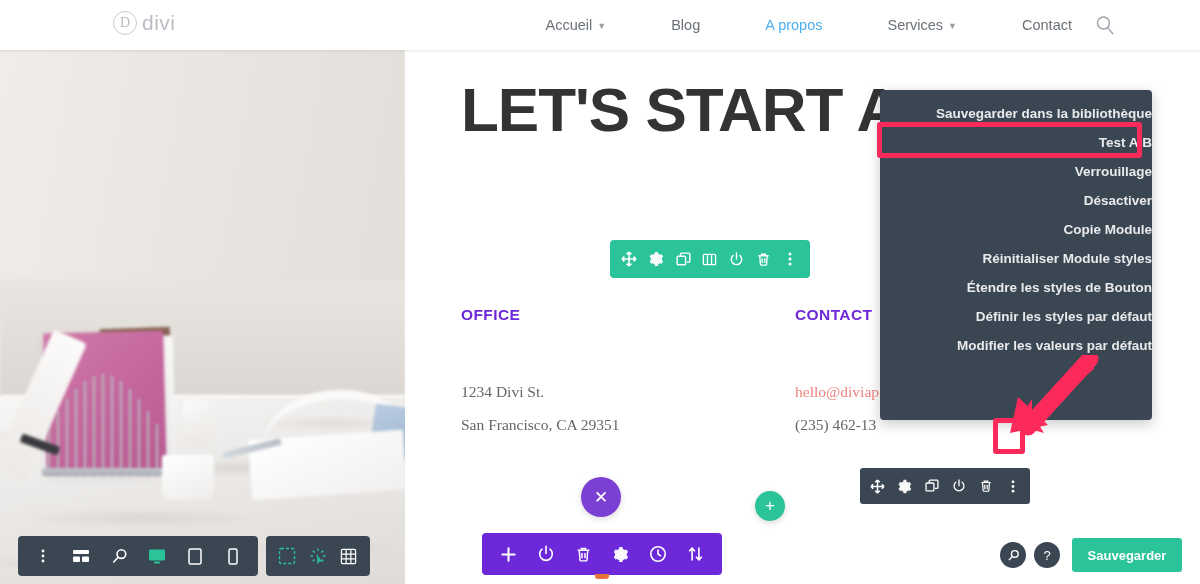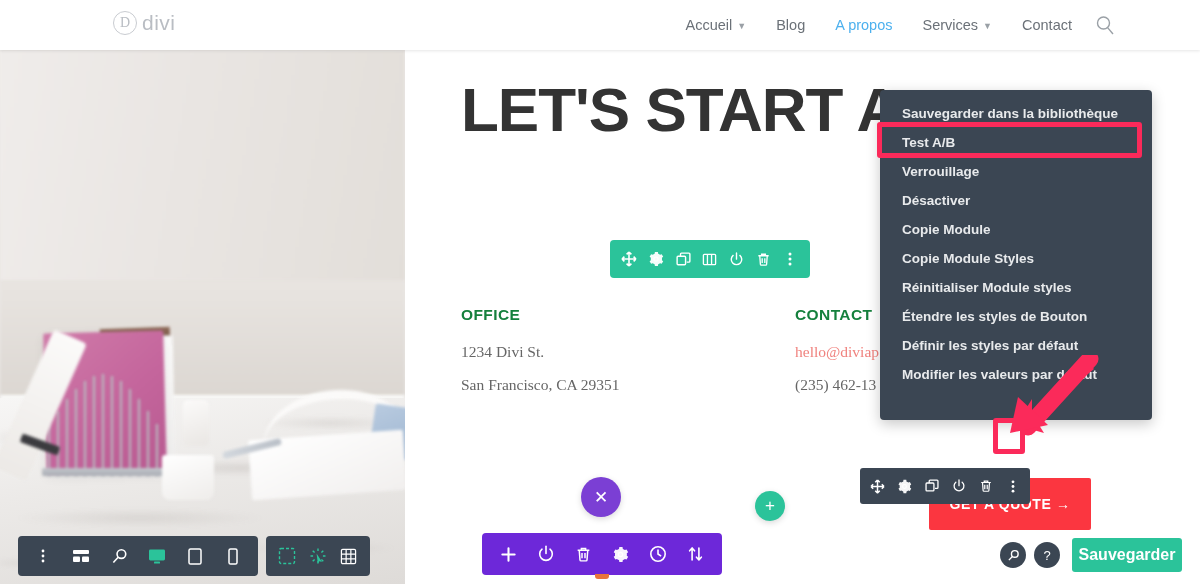--- a/index.html
+++ b/index.html
@@ -28,21 +28,21 @@
     font-family: "Liberation Serif", serif;
   }
   #logo .word { font-size: 21px; color: #b9bdc3; letter-spacing: .5px; }
 
   #main-nav {
     position: absolute; right: 128px; top: 0; height: 50px;
     display: flex; align-items: center; gap: 30px;
   }
   #main-nav .nav-item {
     font-size: 14.5px; color: #6b7178; display: flex; align-items: center; gap: 5px;
-    cursor: pointer; white-space: nowrap;
+    cursor: pointer; white-space: nowrap; margin-left: 35px;
   }
   #main-nav .nav-item.active { color: #4cb0ee; }
   .caret { font-size: 9px; color: #9aa0a6; position: relative; top: 1px; }
   #nav-search {
     position: absolute; right: 84px; top: 14px; width: 22px; height: 22px; cursor: pointer;
   }
 
   
   #hero-photo {
     position: absolute; left: 0; top: 50px; width: 405px; height: 534px;
@@ -98,23 +98,23 @@
   
   #content { position:absolute; left:405px; top:50px; width:795px; height:534px; background:#fff; }
   #headline {
     position:absolute; left:56px; top:30px; width:720px;
     font-size: 62px; font-weight: 700; line-height: .98; letter-spacing: -1px;
     color: #333333; font-family: "Liberation Sans", sans-serif; white-space: nowrap;
   }
   #headline .accent { color: #4b12e8; display:block; }
 
   .col-head {
-    position:absolute; font-size: 15.5px; font-weight:700; color:#15803d; letter-spacing:.4px;
-  }
-  .col-line { position:absolute; font-size:15.5px; color:#666; font-family:"Liberation Serif", serif; }
+    position:absolute; font-size: 15.5px; font-weight:700; color:#6d28d9; letter-spacing:.4px;
+  }
+  .col-line { position:absolute; font-size:15.5px; color:#666; font-family:"Liberation Serif", serif;margin-top:40px; }
   .col-line.mail { color:#f0827e; }
 
   
   #module-toolbar {
     position:absolute; left:205px; top:190px; width:200px; height:38px;
     background:#2bc39a; border-radius:4px; display:flex; align-items:center;
     justify-content:space-around; padding:0 6px;
   }
   #module-toolbar .ti { width:20px; height:20px; color:#fff; cursor:pointer;
     display:flex; align-items:center; justify-content:center; }
@@ -133,20 +133,21 @@
     justify-content:space-around; padding:0 4px; z-index:12;
   }
   #button-toolbar .ti { width:18px; height:18px; color:#fff; display:flex;
     align-items:center; justify-content:center; cursor:pointer; }
 
   
   #context-menu {
     position:absolute; left:880px; top:90px; width:272px; height:330px;
     background:#3b4653; border-radius:4px; padding:9px 0 8px 0; z-index:25;
     box-shadow: 0 4px 14px rgba(0,0,0,.22);
+    text-align: right;
   }
   #context-menu .mi {
     height:29px; line-height:29px; padding:0 0 0 22px;
     color:#e8eaec; font-size:13.5px; font-weight:600; white-space:nowrap; cursor:pointer;
   }
   #context-menu .mi.hl { position:relative; }
   #hl-box {
     position:absolute; left:877px; top:122px; width:265px; height:36px;
     border:5px solid #fb2a5a; border-radius:3px; z-index:26; pointer-events:none;
   }
@@ -193,21 +194,21 @@
   #page-toolbar-notch { position:absolute; left:595px; top:574px; width:14px; height:5px;
      background:#e8743b; border-radius:0 0 3px 3px; z-index:21; }
 
   #help-cluster { position:absolute; right:140px; top:542px; display:flex; gap:8px; z-index:20; }
   .round-btn { width:26px; height:26px; border-radius:50%; background:#3b4653;
     color:#fff; display:flex; align-items:center; justify-content:center;
     font-size:13px; cursor:pointer; }
   #save-button {
     position:absolute; right:18px; top:538px; width:110px; height:34px;
     background:#2bc39a; color:#fff; border:none; border-radius:3px;
-    font-size:16px; font-weight:600; cursor:pointer; font-family:"Liberation Sans", sans-serif;
+    font-size:13px; font-weight:600; cursor:pointer; font-family:"Liberation Sans", sans-serif;
   }
   svg { display:block; }
 </style>
 </head>
 <body>
 
 <div id="page">
 
   <div id="hero-photo">
     <div class="ph-wallB soft"></div>
@@ -250,21 +251,20 @@
     </div>
 
     <div class="col-head" style="left:56px; top:256px;">OFFICE</div>
     <div class="col-line" style="left:56px; top:293px;">1234 Divi St.</div>
     <div class="col-line" style="left:56px; top:326px;">San Francisco, CA 29351</div>
 
     <div class="col-head" style="left:390px; top:256px;">CONTACT</div>
     <div class="col-line mail" style="left:390px; top:293px;">hello@diviap</div>
     <div class="col-line" style="left:390px; top:326px;">(235) 462-13</div>
 
-    <div id="quote-button">GET A QUOTE →</div>
 
     <div id="module-toolbar">
       <span class="ti">
         <svg width="16" height="16" viewBox="0 0 16 16" fill="none" stroke="#fff" stroke-width="1.6">
           <path d="M8 1v14M1 8h14M8 1L5.6 3.4M8 1l2.4 2.4M8 15l-2.4-2.4M8 15l2.4-2.4M1 8l2.4-2.4M1 8l2.4 2.4M15 8l-2.4-2.4M15 8l-2.4 2.4"></path>
         </svg>
       </span>
       <span class="ti">
         <svg width="16" height="16" viewBox="0 0 16 16" fill="#fff">
           <path d="M8 5.4A2.6 2.6 0 1 0 8 10.6 2.6 2.6 0 0 0 8 5.4zm0 4.1a1.5 1.5 0 1 1 0-3 1.5 1.5 0 0 1 0 3z"></path>
@@ -346,21 +346,20 @@
 
   <div id="close-circle">✕</div>
   <div id="add-circle">+</div>
 
   <div id="context-menu">
     <div class="mi">Sauvegarder dans la bibliothèque</div>
     <div class="mi hl">Test A/B</div>
     <div class="mi">Verrouillage</div>
     <div class="mi">Désactiver</div>
     <div class="mi">Copie Module</div>
-    <div class="mi">Copie Module Styles</div>
     <div class="mi">Réinitialiser Module styles</div>
     <div class="mi">Étendre les styles de Bouton</div>
     <div class="mi">Définir les styles par défaut</div>
     <div class="mi">Modifier les valeurs par défaut</div>
   </div>
   <div id="hl-box"></div>
   <div id="kebab-box"></div>
   <div id="arrow-ann">
     <svg width="110" height="90" viewBox="0 0 110 90">
       <path d="M88 6 L34 66 L34 44 L18 70 L46 78 L36 62 L96 14 Z" fill="#fb2a5a"></path>

